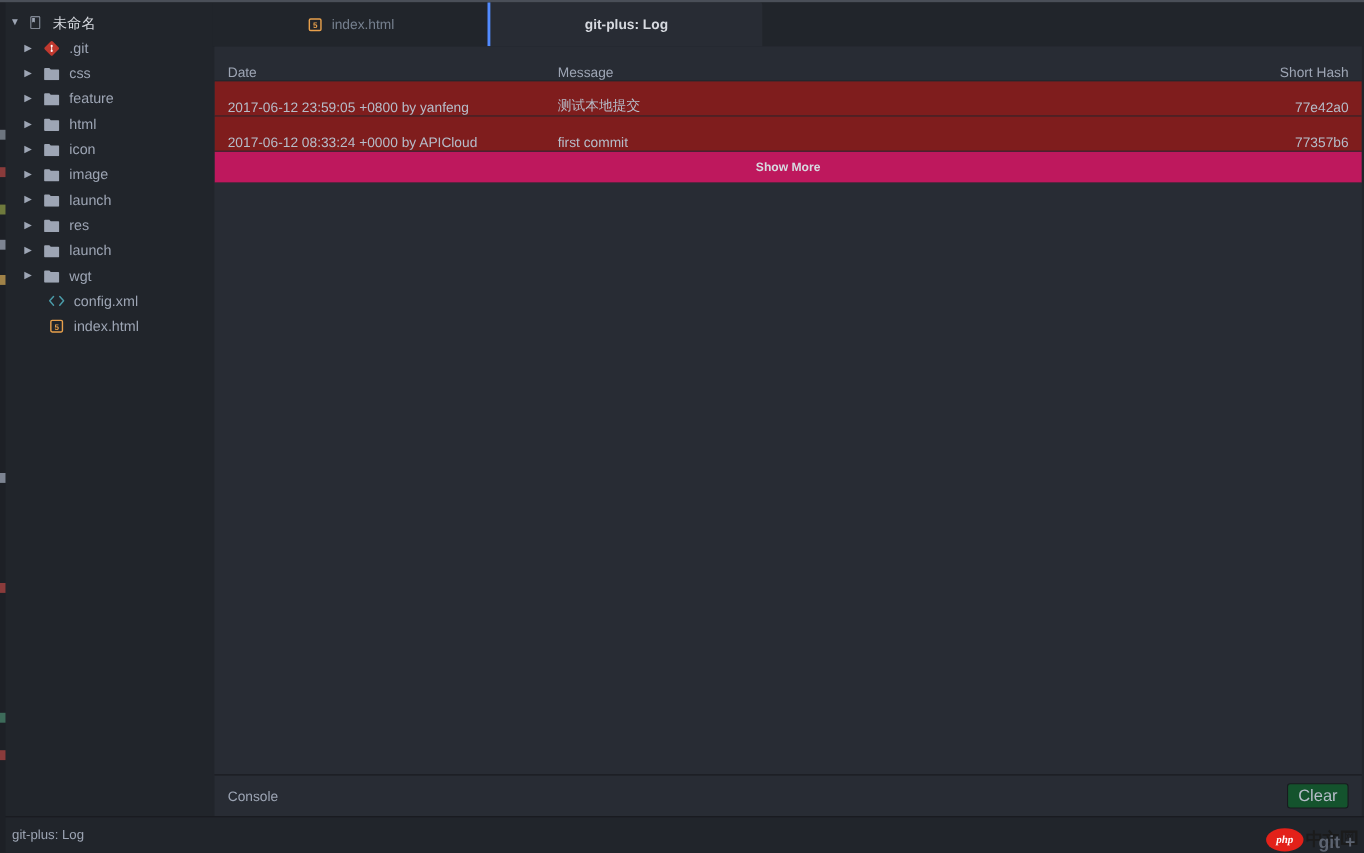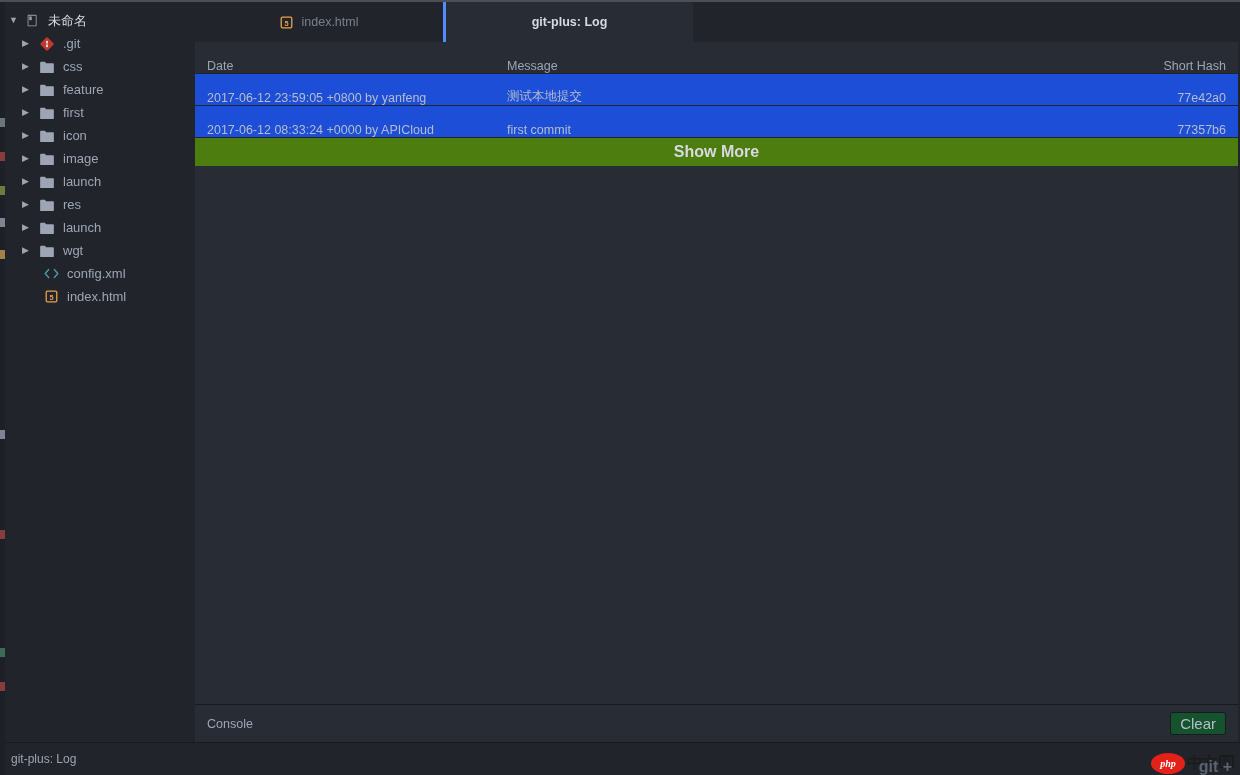--- a/index.html
+++ b/index.html
@@ -107,31 +107,31 @@
     font-size: 12.5px;
     padding: 0 12px;
   }
   .log-row.header {
     color: #9da5b4;
     background: #282c34;
     border-bottom: 1px solid #21252b;
   }
   .log-row.entry {
     color: #b6bdc9;
-    background: #1d4ed8;
+    background: #7f1d1d;
     border-bottom: 1px solid #21252b;
   }
   .col-date { flex: 0 0 300px; }
   .col-msg  { flex: 1 1 auto; }
   .col-hash { flex: 0 0 160px; text-align: right; }
   .show-more {
     height: 28px;
     display: flex; align-items: center; justify-content: center;
-    font-size: 16px; font-weight: bold; color: #d7dae0;
-    background: #4d7c0f;
+    font-size: 11px; font-weight: bold; color: #d7dae0;
+    background: #be185d;
     cursor: pointer;
   }
   .panel-fill { flex: 1 1 auto; background: #282c34; }
 
   
   .console-bar {
     flex: 0 0 38px; height: 38px;
     margin: 0 2px;
     background: #282c34;
     border-top: 1px solid #181a1f;
@@ -248,21 +248,21 @@
             </span>
             <span class="lbl">feature</span>
           </div>
           <div class="tree-item">
             <span class="chev">▶</span>
             <span class="ic">
               <svg width="14" height="12" viewBox="0 0 16 14">
                 <path d="M0 2a1 1 0 011-1h4.5l1.5 1.6H15a1 1 0 011 1V13a1 1 0 01-1 1H1a1 1 0 01-1-1V2z" fill="#9da5b4"></path>
               </svg>
             </span>
-            <span class="lbl">first</span>
+            <span class="lbl">html</span>
           </div>
           <div class="tree-item">
             <span class="chev">▶</span>
             <span class="ic">
               <svg width="14" height="12" viewBox="0 0 16 14">
                 <path d="M0 2a1 1 0 011-1h4.5l1.5 1.6H15a1 1 0 011 1V13a1 1 0 01-1 1H1a1 1 0 01-1-1V2z" fill="#9da5b4"></path>
               </svg>
             </span>
             <span class="lbl">icon</span>
           </div>

